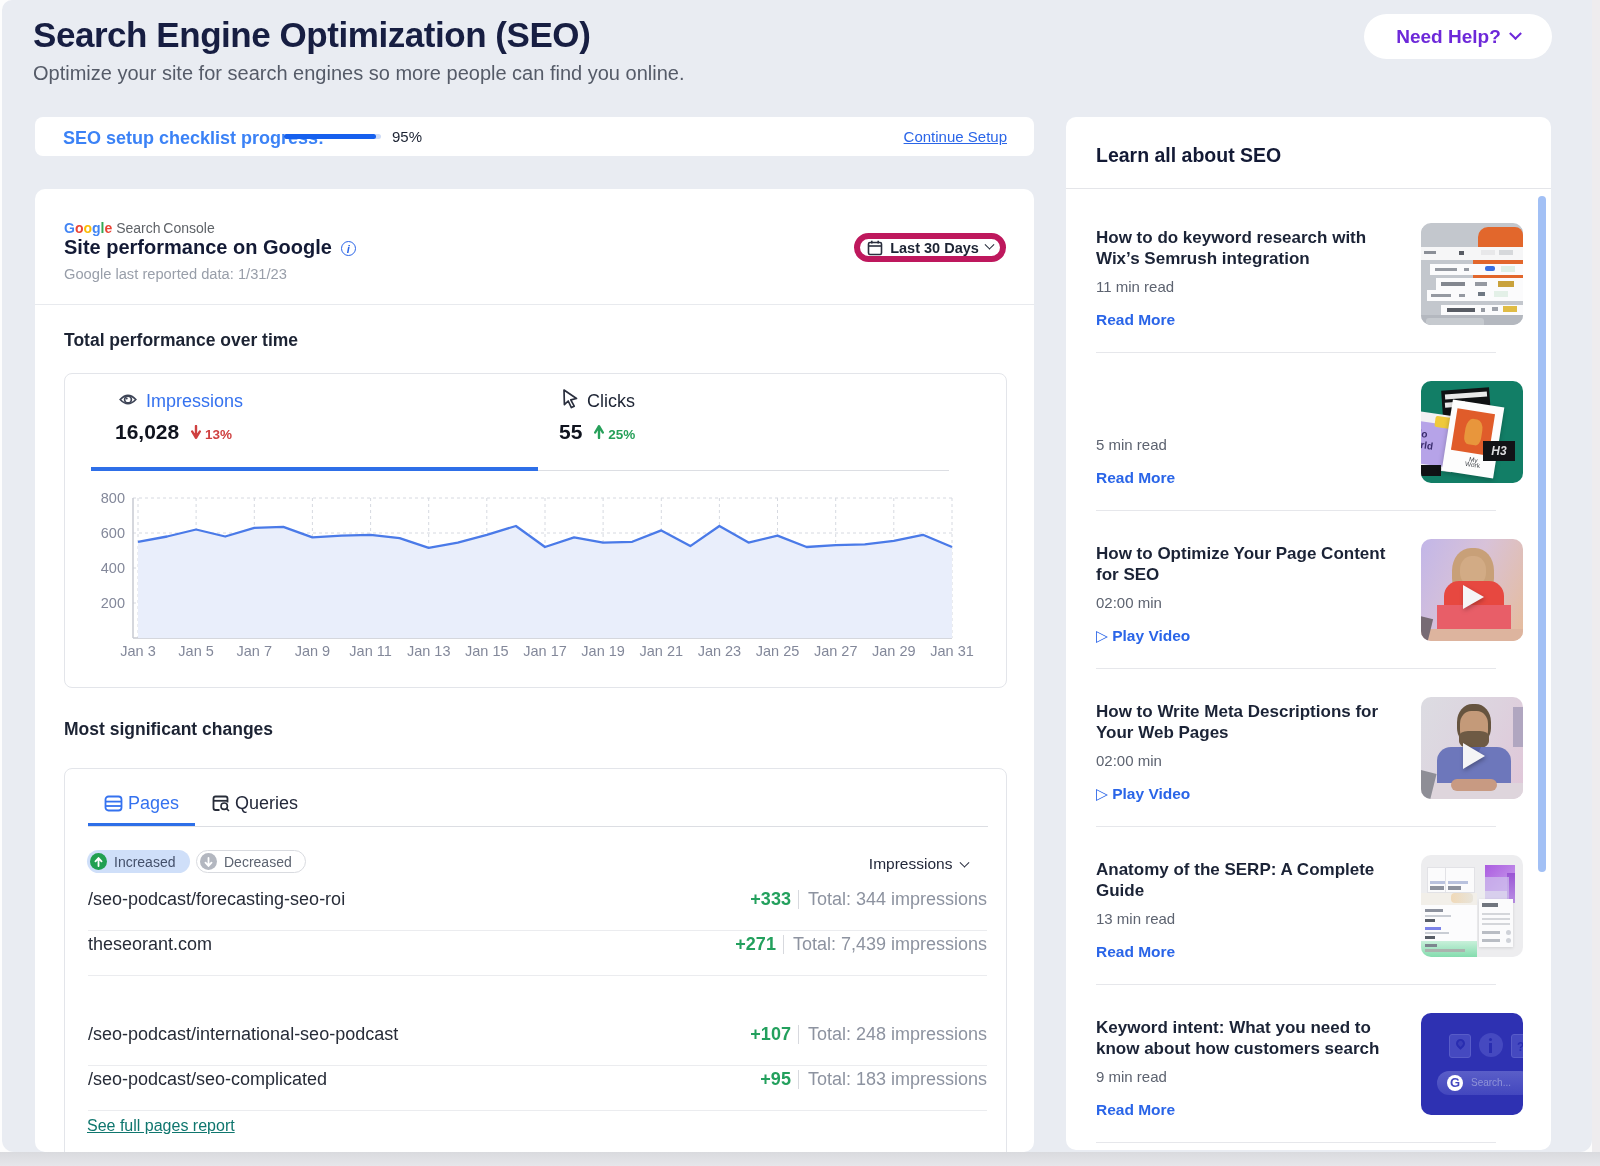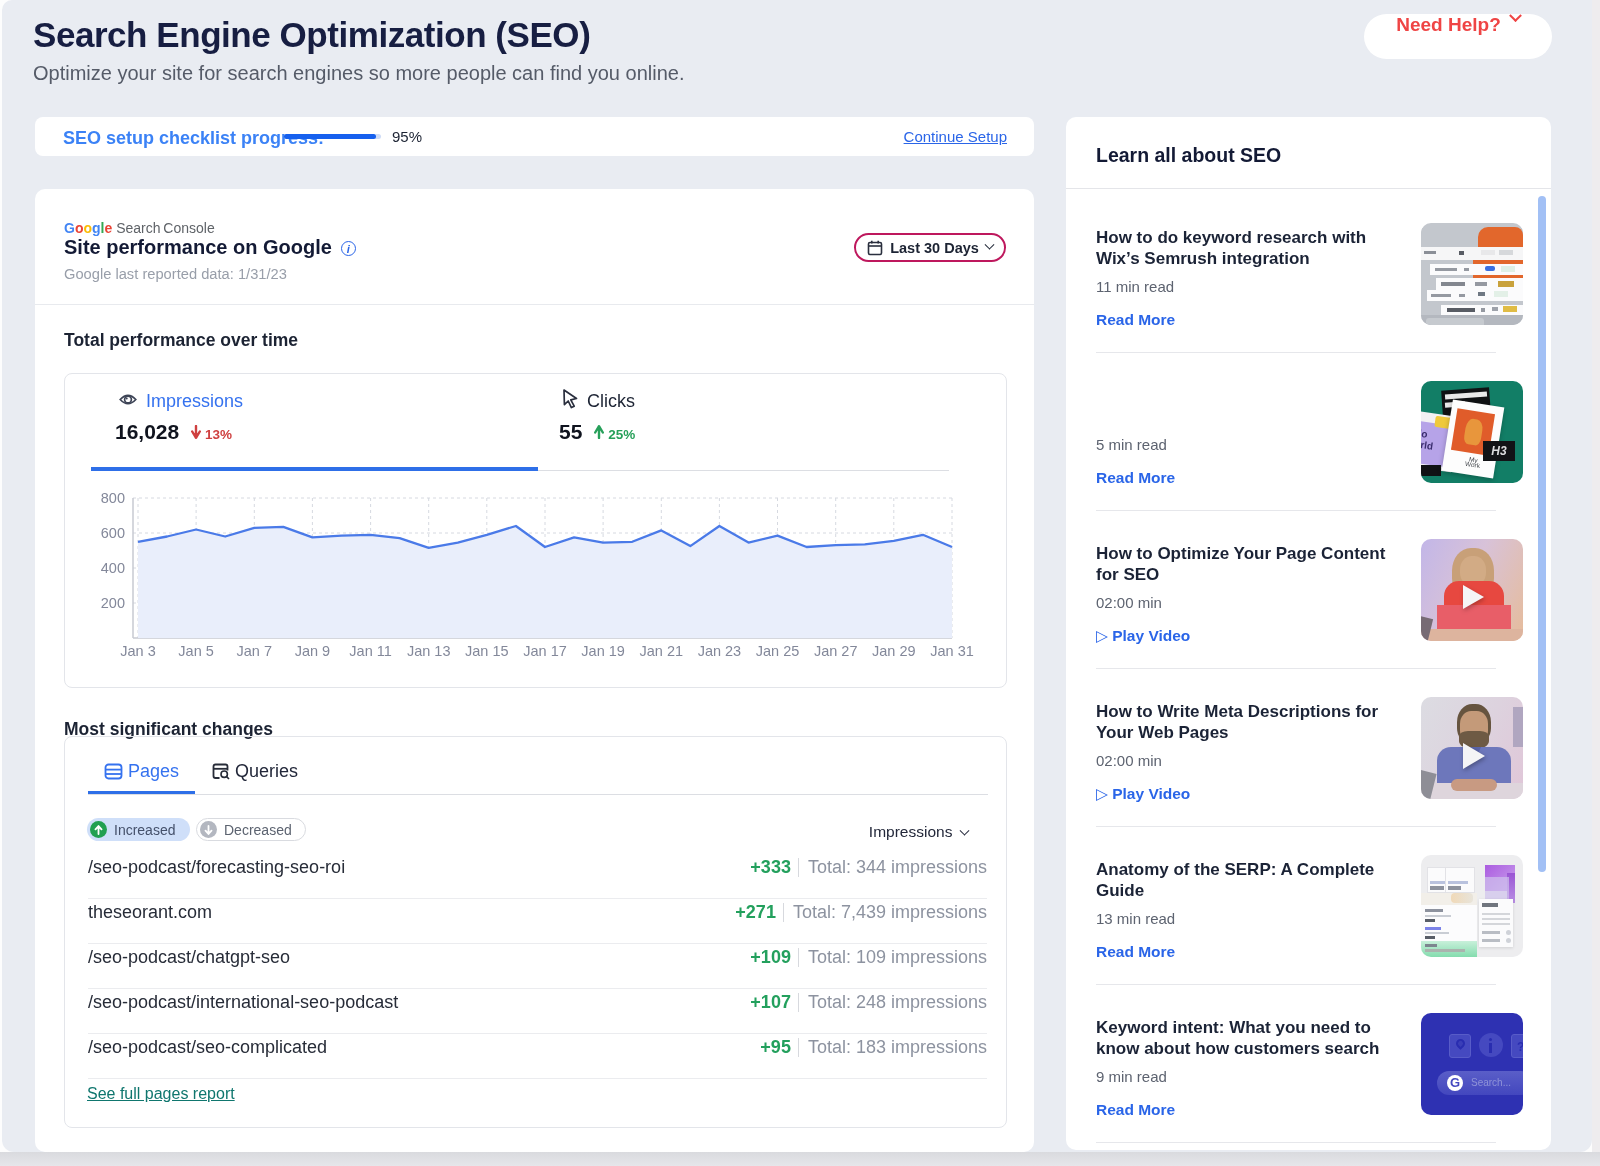--- a/index.html
+++ b/index.html
@@ -2,53 +2,53 @@
 <html><head>
 <meta charset="utf-8">
 <style>
   * { margin:0; padding:0; box-sizing:border-box; }
   html,body { width:1600px; height:1166px; background:#fdfdfd; font-family:"Liberation Sans", sans-serif; overflow:hidden; }
   .frame { position:absolute; left:2px; top:0; width:1590px; height:1152px; background:#e9ecf2; border-radius:10px 0 12px 12px; overflow:hidden; }
   .bstrip { position:absolute; left:0; top:1152px; width:1600px; height:14px; background:linear-gradient(#d9dade,#e6e6ea); }
   .rstrip { position:absolute; left:1592px; top:0; width:8px; height:1152px; background:#eeecee; }
   h1 { position:absolute; left:31px; top:15px; font-size:35px; letter-spacing:-0.45px; font-weight:bold; color:#171e42; }
   .sub { position:absolute; left:31px; top:62px; font-size:20px; color:#555b68; }
-  .needhelp { position:absolute; left:1362px; top:14px; width:188px; height:45px; background:#fff; border-radius:23px; display:flex; align-items:flex-start; justify-content:center; gap:10px; color:#ef4444; font-size:19px; font-weight:bold; }
+  .needhelp { position:absolute; left:1362px; top:14px; width:188px; height:45px; background:#fff; border-radius:23px; display:flex; align-items:center; justify-content:center; gap:10px; color:#6d28d9; font-size:19px; font-weight:bold; }
   .card { position:absolute; background:#fff; border-radius:10px; }
   .chev { display:inline-block; width:9px; height:9px; border-right:2px solid currentColor; border-bottom:2px solid currentColor; transform:rotate(45deg) translate(-2px,-2px); }
 
   
   .prog { left:33px; top:117px; width:999px; height:39px; border-radius:8px; }
   .prog .lab { position:absolute; left:28px; top:11px; font-size:18px; font-weight:bold; color:#3b82f6; }
   .prog .track { position:absolute; left:249px; top:17px; width:97px; height:5px; border-radius:3px; background:#cfdcf6; }
   .prog .fill { position:absolute; left:0; top:0; width:92px; height:5px; border-radius:3px; background:#1660ee; }
   .prog .pct { position:absolute; left:357px; top:11px; font-size:15px; color:#1c2333; }
   .prog .cont { position:absolute; right:27px; top:11px; font-size:15px; color:#2a65e8; text-decoration:underline; }
 
   
   .main { left:33px; top:189px; width:999px; height:963px; }
   .gsc { position:absolute; left:29px; top:31px; font-size:14px; letter-spacing:0; }
   .gsc .sc { color:#5f6368; }
   .sptitle { position:absolute; left:29px; top:47px; font-size:20px; font-weight:bold; color:#131a35; }
   .infoi { display:inline-block; vertical-align:1px; margin-left:9px; width:15px; height:15px; border:1.5px solid #2a65e8; border-radius:50%; color:#2a65e8; font-size:11px; font-weight:bold; text-align:center; line-height:15px; font-style:italic; }
   .reported { position:absolute; left:29px; top:77px; font-size:14.7px; color:#989ea9; }
-  .last30 { position:absolute; left:819px; top:44px; width:152px; height:29px; border:2px solid #be185d; border-radius:15px; display:flex; align-items:center; justify-content:center; gap:7px; font-size:14.5px; font-weight:bold; color:#1c2333; }
+  .last30 { position:absolute; left:819px; top:44px; width:152px; height:29px; border:6px solid #be185d; border-radius:15px; display:flex; align-items:center; justify-content:center; gap:7px; font-size:14.5px; font-weight:bold; color:#1c2333; }
   .hdiv { position:absolute; left:0; top:115px; width:999px; height:1px; background:#e8eaee; }
   .sechead { position:absolute; left:29px; font-size:17.5px; font-weight:bold; color:#1c2333; }
 
   
   .chartcard { position:absolute; left:29px; top:184px; width:943px; height:315px; border:1px solid #e3e5ea; border-radius:8px; }
   .tablab { position:absolute; font-size:18px; }
   .bigval { position:absolute; font-size:21px; font-weight:bold; color:#10141f; }
   .delta { font-size:13.5px; font-weight:bold; }
   .tabline-blue { position:absolute; left:26px; top:93px; width:447px; height:4px; background:#2e6fe8; }
   .tabline-gray { position:absolute; left:473px; top:96px; width:411px; height:1px; background:#dcdee3; }
 
   
-  .chgcard { position:absolute; left:29px; top:547px; width:943px; height:392px; border:1px solid #e3e5ea; border-radius:8px; }
+  .chgcard { position:absolute; left:29px; top:579px; width:943px; height:392px; border:1px solid #e3e5ea; border-radius:8px; }
   .pill { position:absolute; height:23px; border-radius:12px; display:flex; align-items:center; font-size:14px; }
   .crow { position:absolute; left:23px; width:899px; height:45px; border-bottom:1px solid #ebecef; }
   .crow .url { position:absolute; left:0; top:3px; font-size:18px; color:#272c38; }
   .crow .rgt { position:absolute; right:0; top:3px; display:flex; align-items:center; }
   .crow .plus { font-size:18px; font-weight:bold; color:#23a05d; margin-right:7px; }
   .crow .bar { width:1px; height:19px; background:#d7d9de; margin-right:9px; }
   .crow .tot { font-size:18px; color:#8d93a0; }
   .seefull { position:absolute; left:22px; top:348px; font-size:16px; color:#0f766e; text-decoration:underline; }
 
   
@@ -202,28 +202,20 @@
           </span>
         </div>
       <div class="crow" style="top:162px;">
           <span class="url">theseorant.com</span>
           <span class="rgt">
             <span class="plus">+271</span>
             <span class="bar"></span>
             <span class="tot">Total: 7,439 impressions</span>
           </span>
         </div>
-      <div class="crow" style="top:207px;">
-          <span class="url">/seo-podcast/chatgpt-seo</span>
-          <span class="rgt">
-            <span class="plus">+109</span>
-            <span class="bar"></span>
-            <span class="tot">Total: 109 impressions</span>
-          </span>
-        </div>
       <div class="crow" style="top:252px;">
           <span class="url">/seo-podcast/international-seo-podcast</span>
           <span class="rgt">
             <span class="plus">+107</span>
             <span class="bar"></span>
             <span class="tot">Total: 248 impressions</span>
           </span>
         </div>
       <div class="crow" style="top:297px;">
           <span class="url">/seo-podcast/seo-complicated</span>

